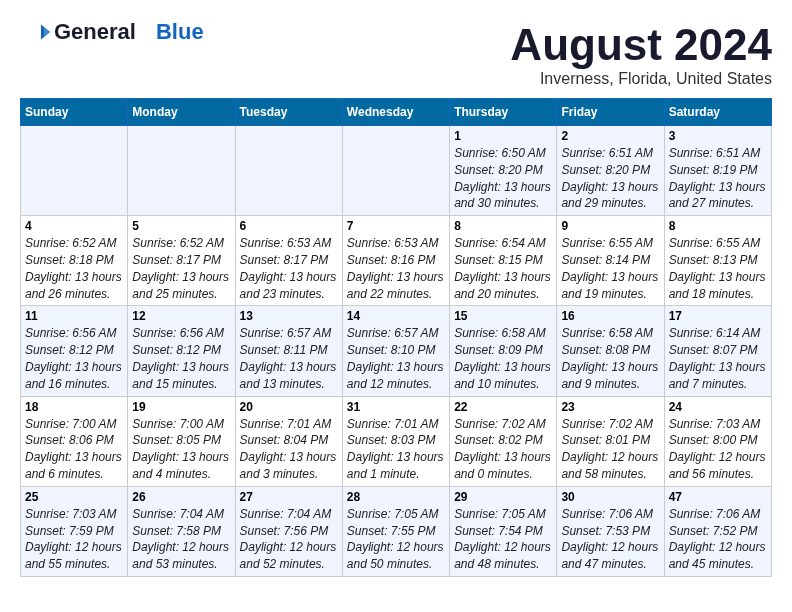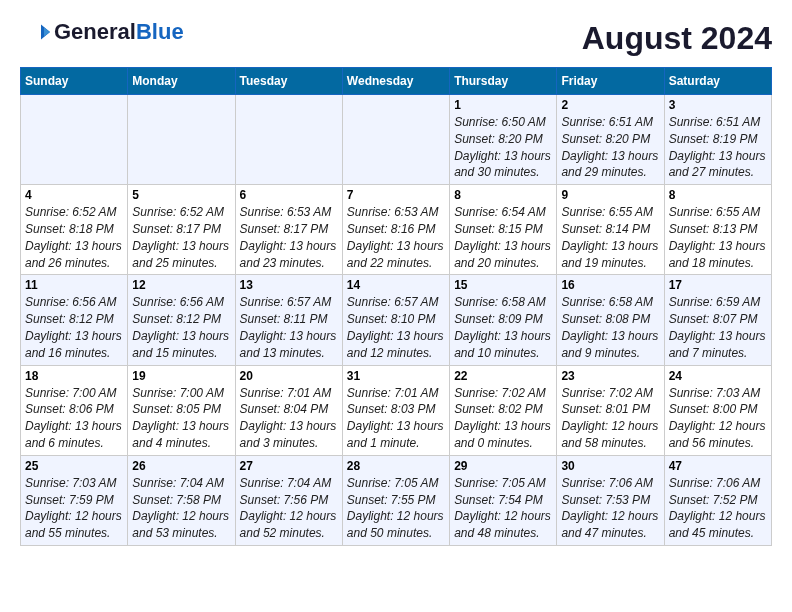--- a/index.html
+++ b/index.html
@@ -20,35 +20,35 @@
       display: flex;
       flex-direction: column;
       align-items: flex-start;
     }
     .logo-text {
       font-size: 22px;
       font-weight: bold;
       color: #1a1a2e;
       line-height: 1.1;
     }
-    .logo-blue { color: #1565c0; }
+    .logo-blue { color: #1565c0; margin-left: 20px; }
     .logo-icon {
       width: 30px;
       height: 18px;
       margin-right: 4px;
     }
     .logo-row {
       display: flex;
       align-items: center;
     }
     .title-block {
       text-align: right;
     }
     .title-block h1 {
-      font-size: 32px;
+      font-size: 44px;
       font-weight: bold;
       color: #1a1a2e;
     }
     .title-block h2 {
       font-size: 16px;
       font-weight: normal;
       color: #333;
     }
     table {
       width: 100%;
@@ -108,20 +108,21 @@
         <polygon points="28,2 40,12 28,22" fill="#1565c0"></polygon>
         <polygon points="32,6 40,12 32,18" fill="#3a8fd4"></polygon>
       </svg>
       <span class="logo-text">
         <span>General</span><span class="logo-blue">Blue</span>
       </span>
     </div>
   </div>
   <div class="title-block">
     <h1>August 2024</h1>
+    <h2>Inverness, Florida, United States</h2>
   </div>
 </div>
 
 <table>
   <thead>
     <tr>
       <th>Sunday</th>
       <th>Monday</th>
       <th>Tuesday</th>
       <th>Wednesday</th>
@@ -247,21 +248,21 @@
         </td>
         <td>
           <span class="day-num">16</span>
           <div class="day-info" style="white-space: pre-line;">Sunrise: 6:58 AM
 Sunset: 8:08 PM
 Daylight: 13 hours
 and 9 minutes.</div>
         </td>
         <td>
           <span class="day-num">17</span>
-          <div class="day-info" style="white-space: pre-line;">Sunrise: 6:59 AM
+          <div class="day-info" style="white-space: pre-line;">Sunrise: 6:14 AM
 Sunset: 8:07 PM
 Daylight: 13 hours
 and 7 minutes.</div>
         </td>
       </tr>
       <tr>
         <td>
           <span class="day-num">18</span>
           <div class="day-info" style="white-space: pre-line;">Sunrise: 7:00 AM
 Sunset: 8:06 PM

